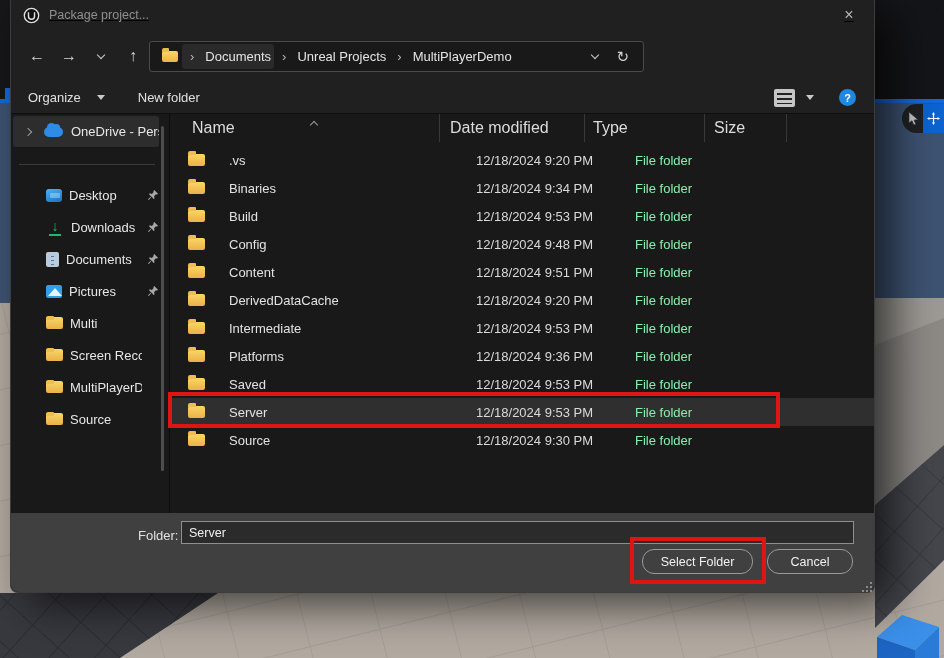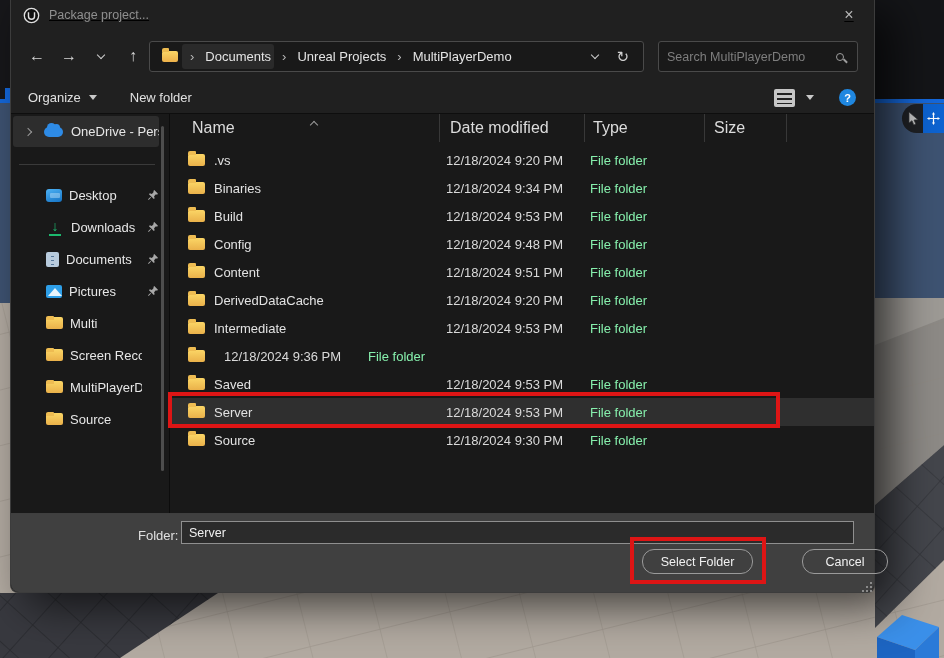--- a/index.html
+++ b/index.html
@@ -59,21 +59,21 @@
     border:1px solid #4a4a4a; background:#191919; border-radius:3px; display:flex; align-items:center; }
   .searchbox input { flex:1; min-width:0; background:transparent; border:none; outline:none;
     color:#cfcfcf; font-size:12.5px; padding:0 8px; font-family:inherit; }
   .searchbox input::placeholder { color:#7e7e7e; }
   .mag { width:8px; height:8px; border:1.5px solid #9d9d9d; border-radius:50%; position:relative; margin-right:13px; flex:0 0 auto; }
   .mag::after { content:''; position:absolute; width:5px; height:1.5px; background:#9d9d9d;
     transform:rotate(45deg); right:-4.5px; bottom:-2px; }
 
   
   .toolbar { height:32px; display:flex; align-items:center; padding:0 18px 0 17px; border-bottom:1px solid #0e0e0e; flex:0 0 auto; }
-  .tool-btn { color:#e0e0e0; font-size:13px; display:flex; align-items:center; gap:8px; }
+  .tool-btn { color:#e0e0e0; font-size:13px; display:flex; align-items:center; gap:16px; }
   .tool-gap { margin-left:33px; }
   .tri-d { width:0; height:0; border-left:4px solid transparent; border-right:4px solid transparent; border-top:5px solid #c9c9c9; }
   .tool-right { margin-left:auto; display:flex; align-items:center; gap:11px; }
   .view-ico { width:21px; height:18px; background:#c6c6c6; border-radius:2px; position:relative; }
   .view-ico::before { content:''; position:absolute; left:3px; right:3px; top:4px; bottom:3px;
     background:repeating-linear-gradient(#222 0 2px, transparent 2px 5px); }
   .help-ico { width:17px; height:17px; border-radius:50%; background:var(--help_badge,#1f87e0);
     color:#fff; font-size:11px; font-weight:bold; display:flex; align-items:center; justify-content:center; margin-left:14px; }
 
   
@@ -115,38 +115,38 @@
   
   .files { flex:1 1 auto; border-left:1px solid #0c0c0c; display:flex; flex-direction:column; position:relative; overflow:hidden; }
   .sort-caret { position:absolute; left:141px; top:4px; }
   .fheader { height:28px; display:flex; align-items:stretch; color:#dcdcdc; font-size:16px; flex:0 0 auto; }
   .fheader > span { display:flex; align-items:center; border-right:1px solid #383838; }
   .h-name { width:270px; padding-left:22px; }
   .h-date { width:145px; padding-left:10px; }
   .h-type { width:120px; padding-left:8px; }
   .h-size { width:82px;  padding-left:9px; }
   .rows { margin-top:4px; }
-  .frow { height:28px; display:flex; align-items:center; font-size:13px; color:#e2e2e2; }
+  .frow { height:28px; display:flex; align-items:center; font-size:13px; color:#e2e2e2;gap:15px; }
   .frow.selected { background:var(--selection_bg,#2f2f2f); }
   .fico { width:17px; height:12px; margin:0 9px 0 18px; background:linear-gradient(180deg,#fbd666,#eab14a); border-radius:2px; position:relative; flex:0 0 auto; }
   .fico::before { content:''; position:absolute; top:-3px; left:0; width:8px; height:4px; background:#eebc52; border-radius:2px 1px 0 0; }
   .c-name { width:222px; white-space:nowrap; overflow:hidden; }
   .c-date { width:146px; padding-left:10px; color:#dadada; white-space:nowrap; }
   .c-type { width:120px; padding-left:8px; color:#86efac; white-space:nowrap; }
   .c-size { width:82px; padding-left:9px; color:#dadada; }
 
   
   .dfooter { height:79px; background:#404040; border-top:1px solid #3f3f3f; position:relative; border-radius:0 0 8px 8px; flex:0 0 auto; }
   .f-label { position:absolute; left:127px; top:14px; color:#e0e0e0; font-size:13px; }
   .f-input { position:absolute; left:170px; top:7px; width:673px; height:23px; background:#2b2b2b;
     border:1px solid #8f8f8f; color:#f0f0f0; font-size:12.5px; padding:0 7px; font-family:inherit; outline:none; }
   .f-btn { position:absolute; top:35px; height:25px; background:transparent; border:1px solid #9a9a9a;
     border-radius:12px; color:#f0f0f0; font-size:12.5px; font-family:inherit; }
   .btn-select { left:631px; width:111px; }
-  .btn-cancel { left:791px; width:86px; }
+  .btn-cancel { left:756px; width:86px; }
   .grip { position:absolute; right:10px; bottom:8px; width:2px; height:2px; background:transparent;
     box-shadow: 8px 8px #8a8a8a, 8px 4px #8a8a8a, 4px 8px #8a8a8a, 8px 0 #8a8a8a, 0 8px #8a8a8a, 4px 4px #8a8a8a; }
 
   
   .hl-box { position:absolute; border:4px solid var(--highlight,#de1515); z-index:6; pointer-events:none; }
   #hl-row { left:157px; top:392px; width:612px; height:36px; }
   #hl-btn { left:619px; top:537px; width:136px; height:47px; }
 </style>
 </head>
 <body>
@@ -237,24 +237,20 @@
     <span class="csep">›</span>
     <span class="clabel">MultiPlayerDemo</span>
   </span>
         </span>
       <span class="addr-right">
         <i class="chev down"></i>
         <span class="refresh">↻</span>
       </span>
     </div>
 
-    <div class="searchbox">
-      <input placeholder="Search MultiPlayerDemo" style="">
-      <span class="mag"></span>
-    </div>
   </div>
 
   <div class="toolbar">
     <span class="tool-btn">
       <span>Organize</span>
       <i class="tri-d"></i>
     </span>
     <span class="tool-btn tool-gap">
       <span>New folder</span>
     </span>
@@ -412,20 +408,21 @@
   </div>
           <div class="frow">
     <span class="fico"></span>
     <span class="c-name">Intermediate</span>
     <span class="c-date">12/18/2024 9:53 PM</span>
     <span class="c-type">File folder</span>
     <span class="c-size"></span>
   </div>
           <div class="frow">
     <span class="fico"></span>
+    <span class="c-name">Platforms</span>
     <span class="c-date">12/18/2024 9:36 PM</span>
     <span class="c-type">File folder</span>
     <span class="c-size"></span>
   </div>
           <div class="frow">
     <span class="fico"></span>
     <span class="c-name">Saved</span>
     <span class="c-date">12/18/2024 9:53 PM</span>
     <span class="c-type">File folder</span>
     <span class="c-size"></span>

